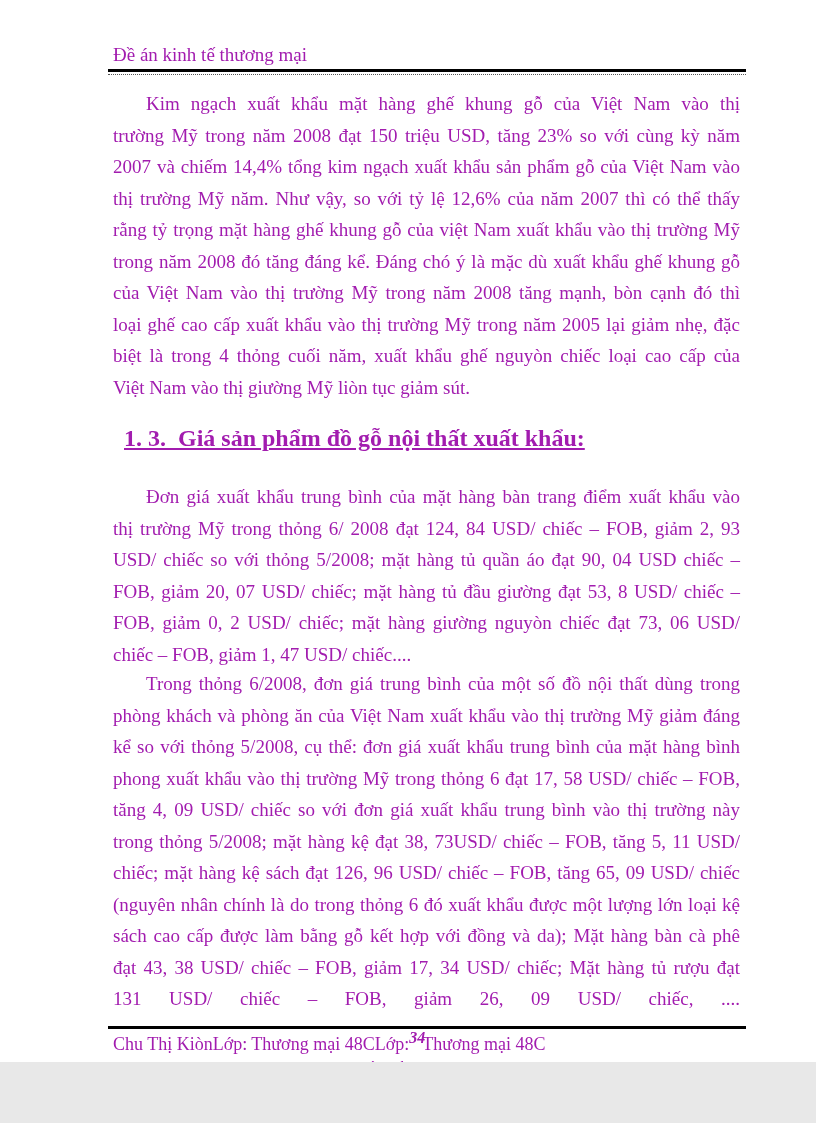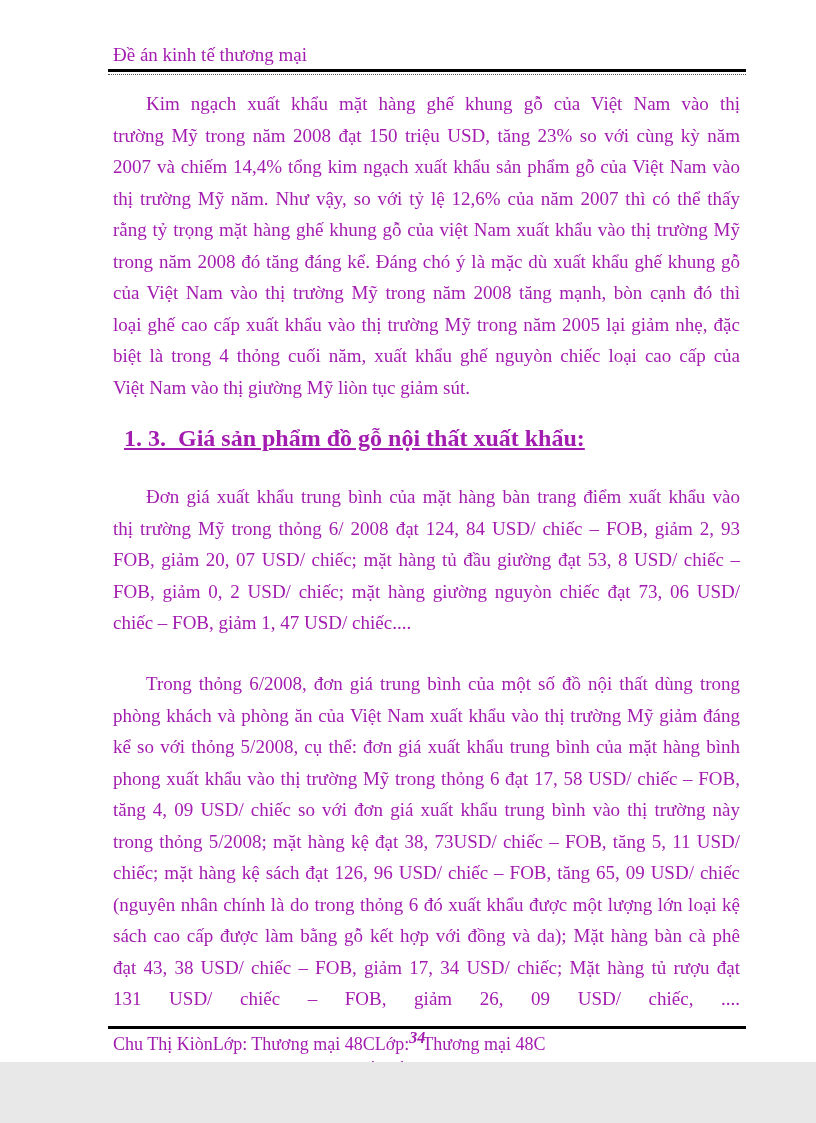--- a/index.html
+++ b/index.html
@@ -91,20 +91,21 @@
       <div class="line">loại ghế cao cấp xuất khẩu vào thị trường Mỹ trong năm 2005 lại giảm nhẹ, đặc</div>
       <div class="line">biệt là trong 4 thỏng cuối năm, xuất khẩu ghế nguyòn chiếc loại cao cấp của</div>
       <div class="line">Việt Nam vào thị giường Mỹ liòn tục giảm sút.</div>
     </div>
 
   <div class="section-heading">1. 3.  Giá sản phẩm đồ gỗ nội thất xuất khẩu:</div>
 
   <div class="para para-2" data-last="left">
       <div class="line">Đơn giá xuất khẩu trung bình của mặt hàng bàn trang điểm xuất khẩu vào</div>
       <div class="line">thị trường Mỹ trong thỏng 6/ 2008 đạt 124, 84 USD/ chiếc – FOB, giảm 2, 93</div>
+      <div class="line">USD/ chiếc so với thỏng 5/2008; mặt hàng tủ quần áo đạt 90, 04 USD chiếc –</div>
       <div class="line">FOB, giảm 20, 07 USD/ chiếc; mặt hàng tủ đầu giường đạt 53, 8 USD/ chiếc –</div>
       <div class="line">FOB, giảm 0, 2 USD/ chiếc; mặt hàng giường nguyòn chiếc đạt 73, 06 USD/</div>
       <div class="line">chiếc – FOB, giảm 1, 47 USD/ chiếc....</div>
     </div>
 
   <div class="para para-3" data-last="justify">
       <div class="line">Trong thỏng 6/2008, đơn giá trung bình của một số đồ nội thất dùng trong</div>
       <div class="line">phòng khách và phòng ăn của Việt Nam xuất khẩu vào thị trường Mỹ giảm đáng</div>
       <div class="line">kể so với thỏng 5/2008, cụ thể: đơn giá xuất khẩu trung bình của mặt hàng bình</div>
       <div class="line">phong xuất khẩu vào thị trường Mỹ trong thỏng 6 đạt 17, 58 USD/ chiếc – FOB,</div>

